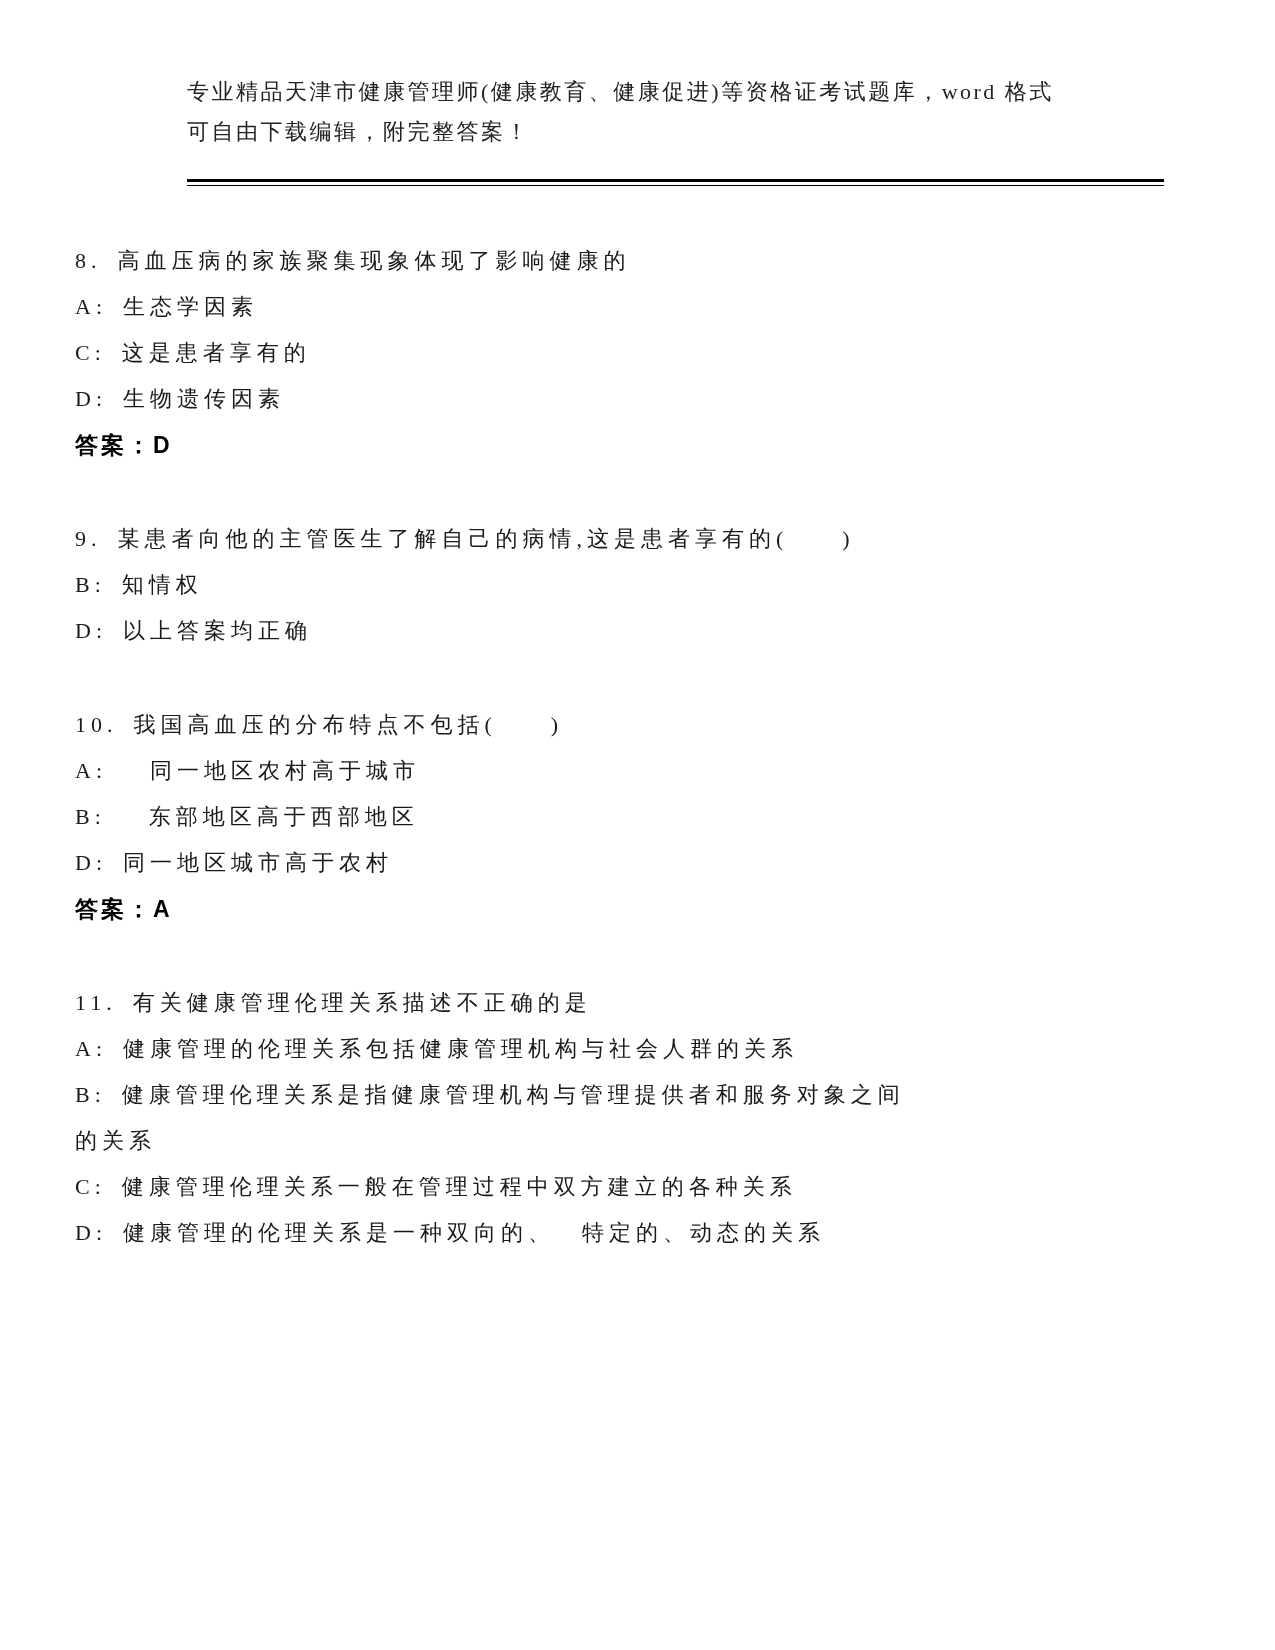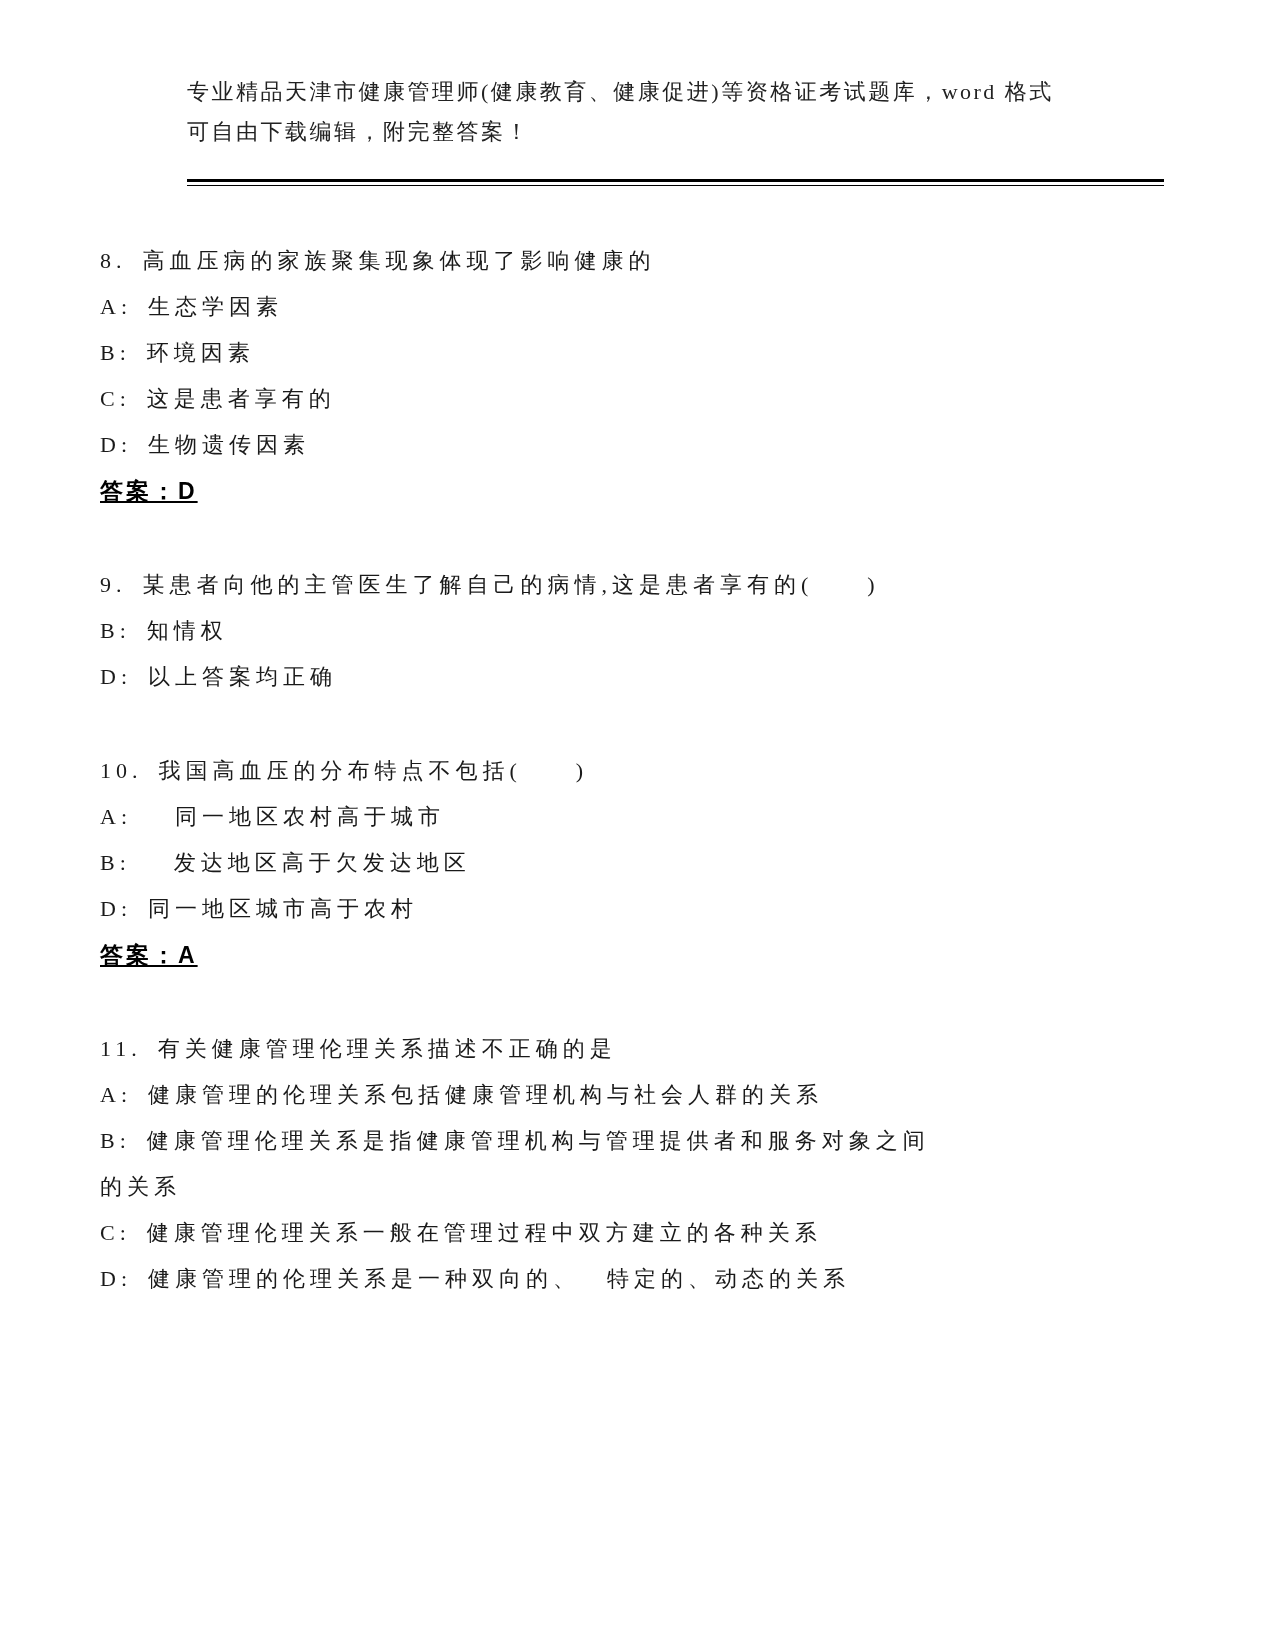--- a/index.html
+++ b/index.html
@@ -28,21 +28,21 @@
 
   .header-divider {
     margin: 27px 111px 0 187px;
   }
   .header-divider .thick { height: 3px; background: #000000; }
   .header-divider .gap   { height: 3px; background: transparent; }
   .header-divider .thin  { height: 1px; background: #000000; }
 
   
   .doc-body {
-    padding: 0 100px 0 100px;
+    padding: 0 100px 0 75px;
   }
 
   .question { margin-top: 48px; }
   .question.first { margin-top: 52px; }
 
   .line {
     font-size: 22px;
     line-height: 46px;
     letter-spacing: 5px;
     color: #1a1a1a;
@@ -54,21 +54,20 @@
   }
 
   .opt-text { white-space: pre-line; text-align: center; }
 
   .answer-line {
     font-family: "Liberation Sans", sans-serif;
     font-weight: 700;
     font-size: 23px;
     letter-spacing: 3px;
     color: #000000;
-    text-decoration: underline;
   }
 </style>
 </head>
 <body>
 
 <div class="page">
 
   <header class="doc-header">
     <div class="header-line">专业精品天津市健康管理师(健康教育、健康促进)等资格证考试题库，word 格式</div>
     <div class="header-line">可自由下载编辑，附完整答案！</div>
@@ -78,36 +77,35 @@
     <div class="thick"></div>
     <div class="gap"></div>
     <div class="thin"></div>
   </div>
 
   <main class="doc-body">
 
     <section class="question first">
       <div class="line q-title"><span class="q-num">8.</span><span class="q-stem">高血压病的家族聚集现象体现了影响健康的</span></div>
       <div class="line option"><span class="opt-label">A:</span><span class="opt-text">生态学因素</span></div>
-      <div class="line option"><span class="opt-label">B:</span><span class="opt-text">环境因素</span></div>
       <div class="line option"><span class="opt-label">C:</span><span class="opt-text">这是患者享有的</span></div>
       <div class="line option"><span class="opt-label">D:</span><span class="opt-text">生物遗传因素</span></div>
       <div class="line answer-line">答案：D</div>
     </section>
 
     <section class="question">
       <div class="line q-title"><span class="q-num">9.</span><span class="q-stem">某患者向他的主管医生了解自己的病情,这是患者享有的(　　)</span></div>
       <div class="line option"><span class="opt-label">B:</span><span class="opt-text">知情权</span></div>
       <div class="line option"><span class="opt-label">D:</span><span class="opt-text">以上答案均正确</span></div>
     </section>
 
     <section class="question">
       <div class="line q-title"><span class="q-num">10.</span><span class="q-stem">我国高血压的分布特点不包括(　　)</span></div>
       <div class="line option"><span class="opt-label">A:</span><span class="opt-text">　同一地区农村高于城市</span></div>
-      <div class="line option"><span class="opt-label">B:</span><span class="opt-text">　发达地区高于欠发达地区</span></div>
+      <div class="line option"><span class="opt-label">B:</span><span class="opt-text">　东部地区高于西部地区</span></div>
       <div class="line option"><span class="opt-label">D:</span><span class="opt-text">同一地区城市高于农村</span></div>
       <div class="line answer-line">答案：A</div>
     </section>
 
     <section class="question">
       <div class="line q-title"><span class="q-num">11.</span><span class="q-stem">有关健康管理伦理关系描述不正确的是</span></div>
       <div class="line option"><span class="opt-label">A:</span><span class="opt-text">健康管理的伦理关系包括健康管理机构与社会人群的关系</span></div>
       <div class="line option"><span class="opt-label">B:</span><span class="opt-text">健康管理伦理关系是指健康管理机构与管理提供者和服务对象之间
 的关系</span></div>
       <div class="line option"><span class="opt-label">C:</span><span class="opt-text">健康管理伦理关系一般在管理过程中双方建立的各种关系</span></div>

